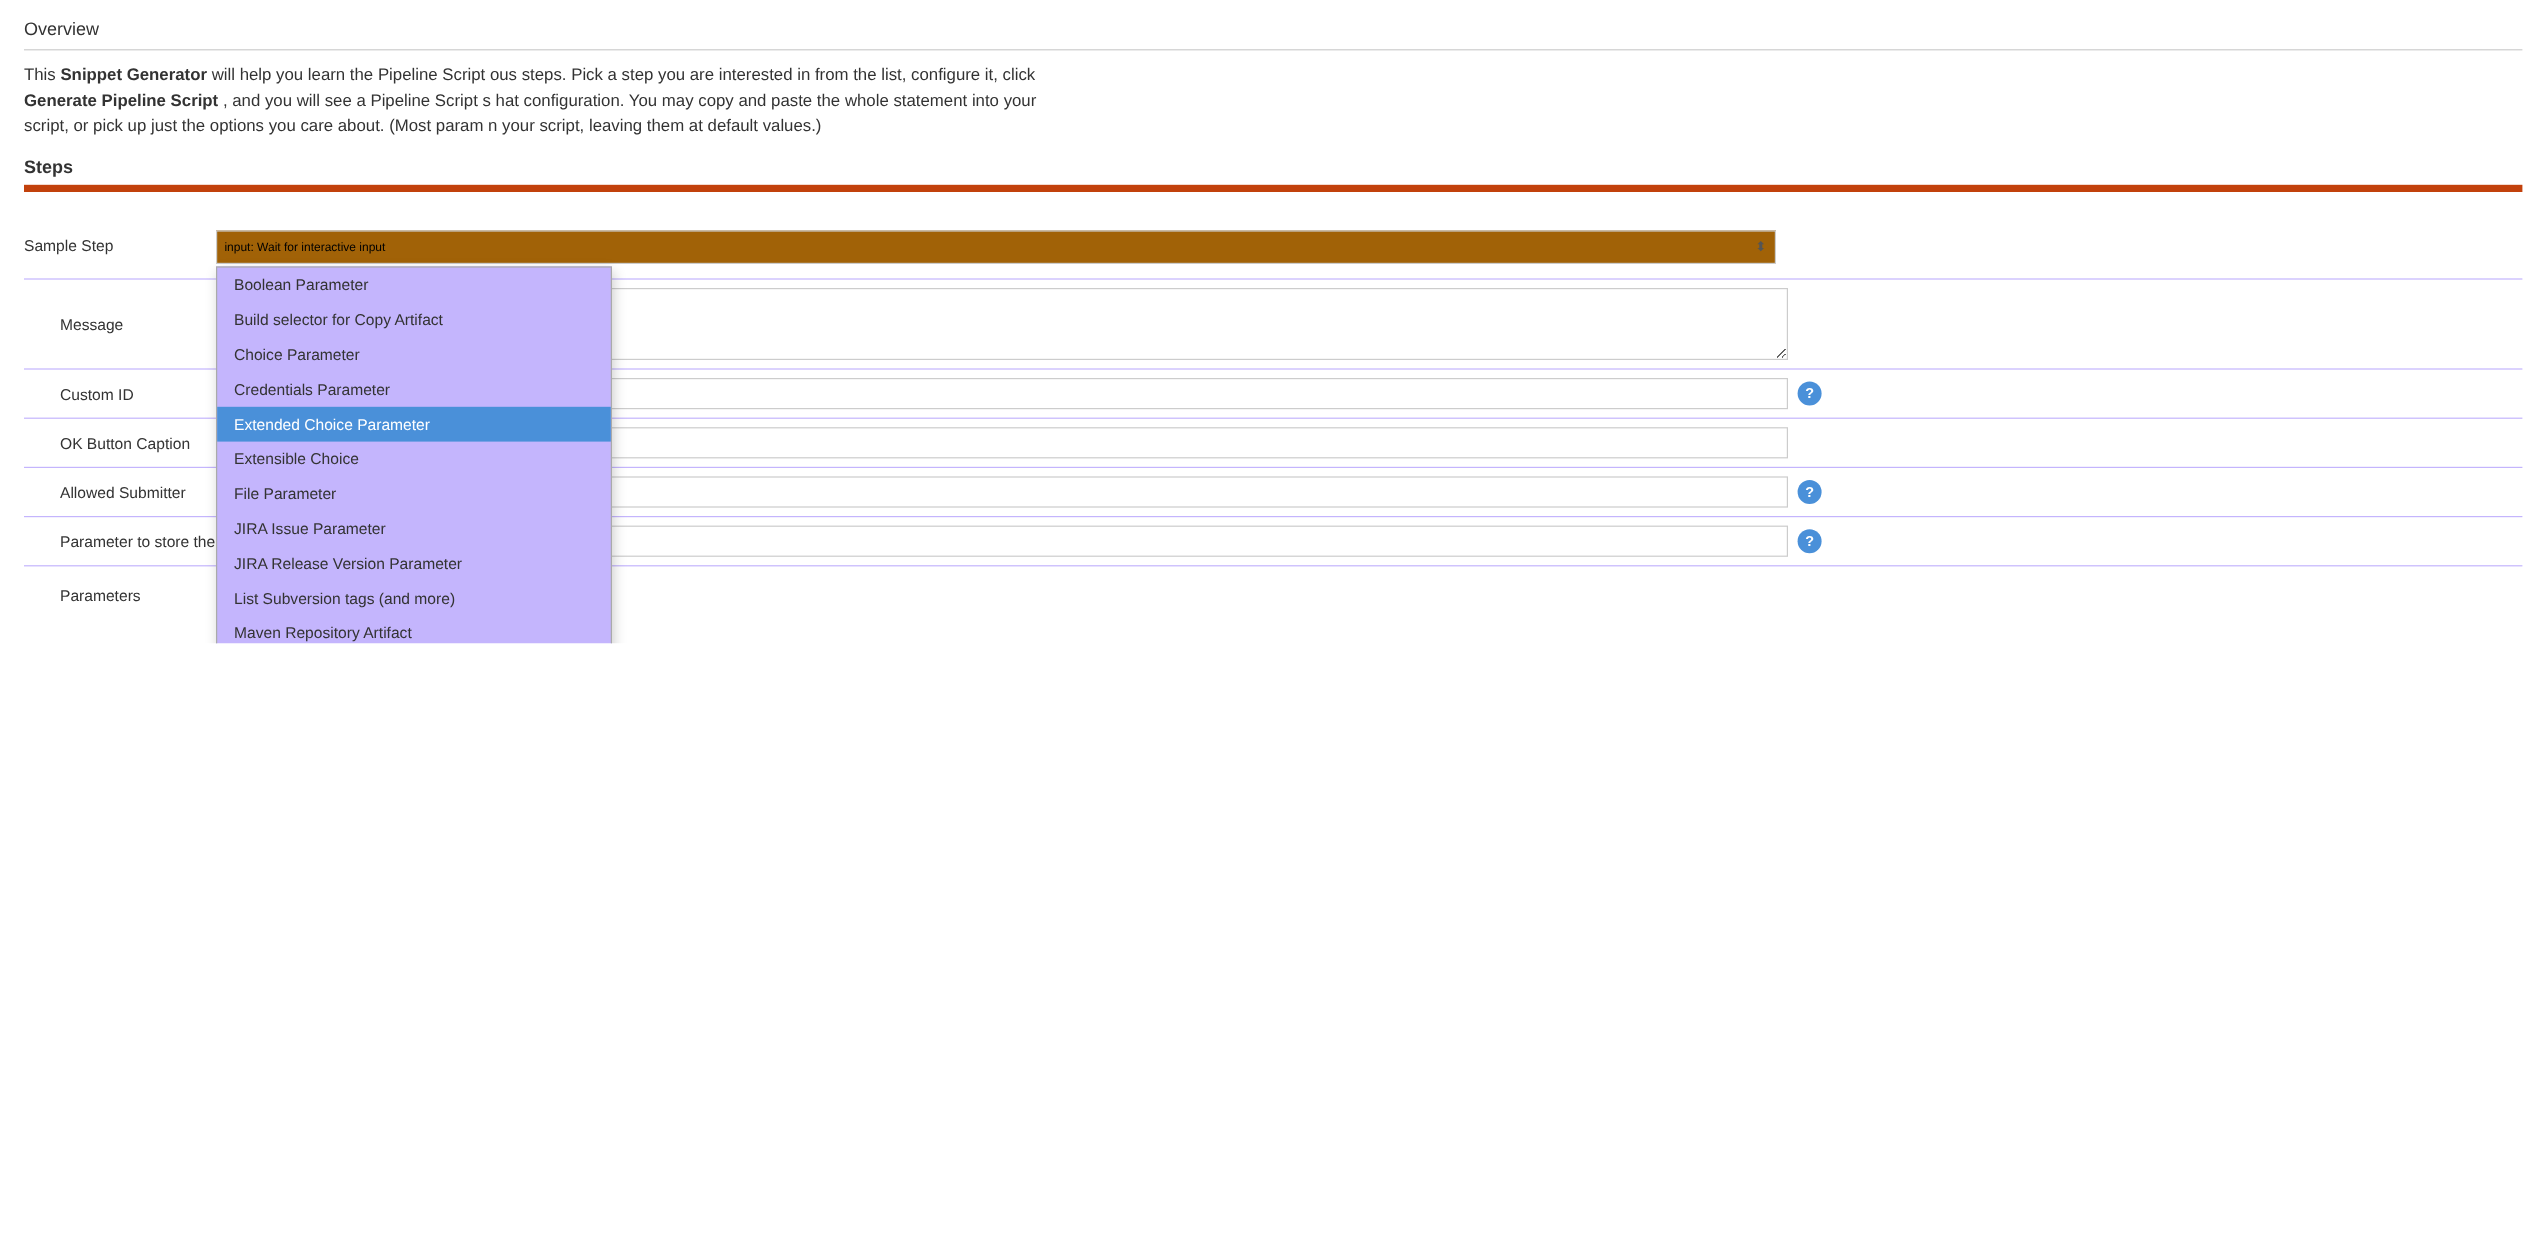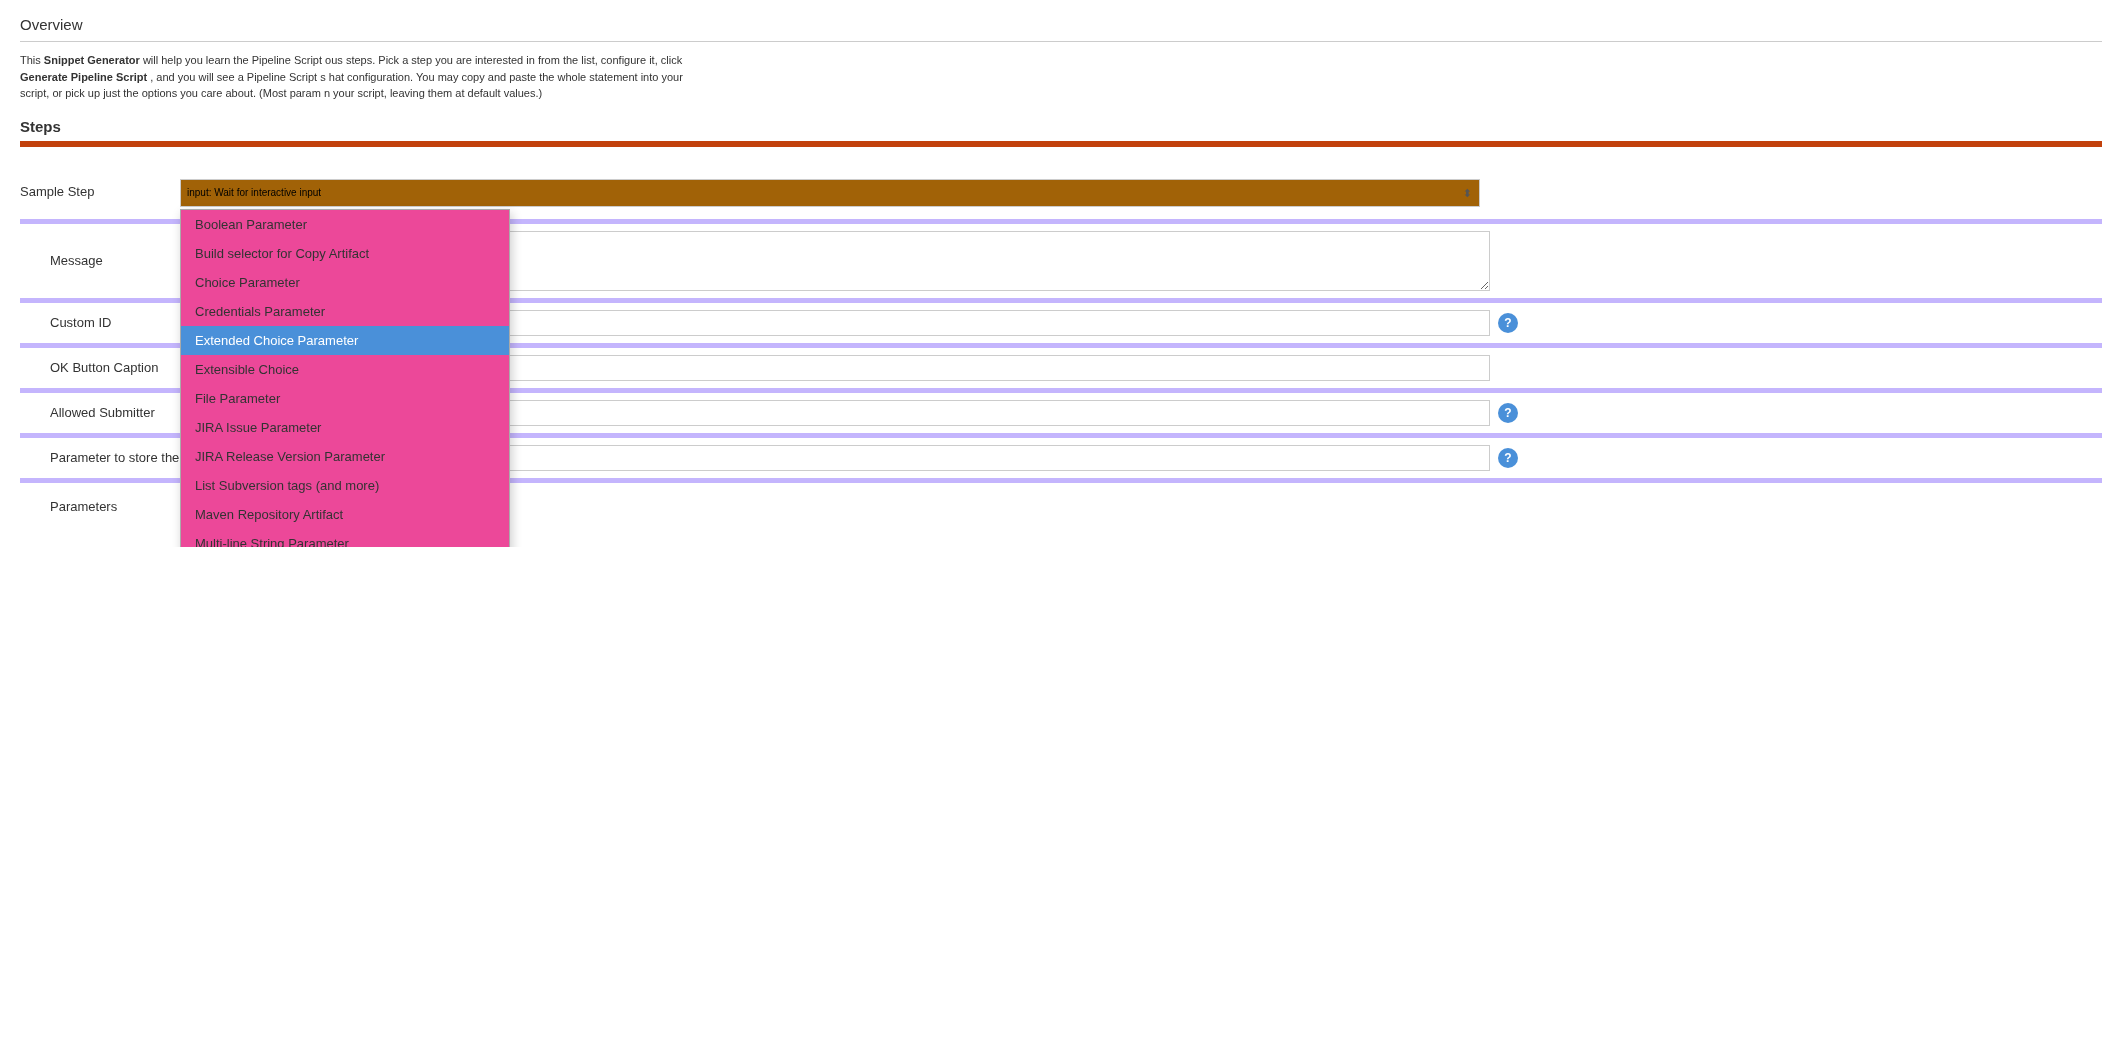--- a/index.html
+++ b/index.html
@@ -17,21 +17,21 @@
 
     .overview-title {
       font-size: 15px;
       font-weight: normal;
       padding-bottom: 8px;
       border-bottom: 1px solid #ccc;
       margin-bottom: 10px;
     }
 
     .overview-text {
-      font-size: 11px;
+      font-size: 14px;
       line-height: 1.5;
       margin-bottom: 16px;
       color: #333;
     }
 
     .overview-text strong {
       font-weight: bold;
     }
 
     .steps-title {
@@ -90,21 +90,21 @@
       font-size: 11px;
       color: #555;
     }
 
     
     .dropdown-menu {
       position: absolute;
       top: 30px;
       left: 0;
       width: 330px;
-      background: #ec4899;
+      background: #c4b5fd;
       border: 1px solid #aaa;
       box-shadow: 2px 4px 10px rgba(0,0,0,0.2);
       z-index: 100;
     }
 
     .dropdown-item {
       padding: 7px 14px;
       font-size: 13px;
       cursor: pointer;
       color: #333;
@@ -117,21 +117,21 @@
     }
 
     
     .form-section {
       margin-top: 8px;
     }
 
     .form-row {
       display: flex;
       align-items: center;
-      border-top: 5px solid #c4b5fd;
+      border-top: 1px solid #c4b5fd;
       padding: 7px 0;
     }
 
     .form-row-label {
       width: 320px;
       min-width: 320px;
       font-size: 13px;
       color: #333;
       padding-left: 30px;
     }

